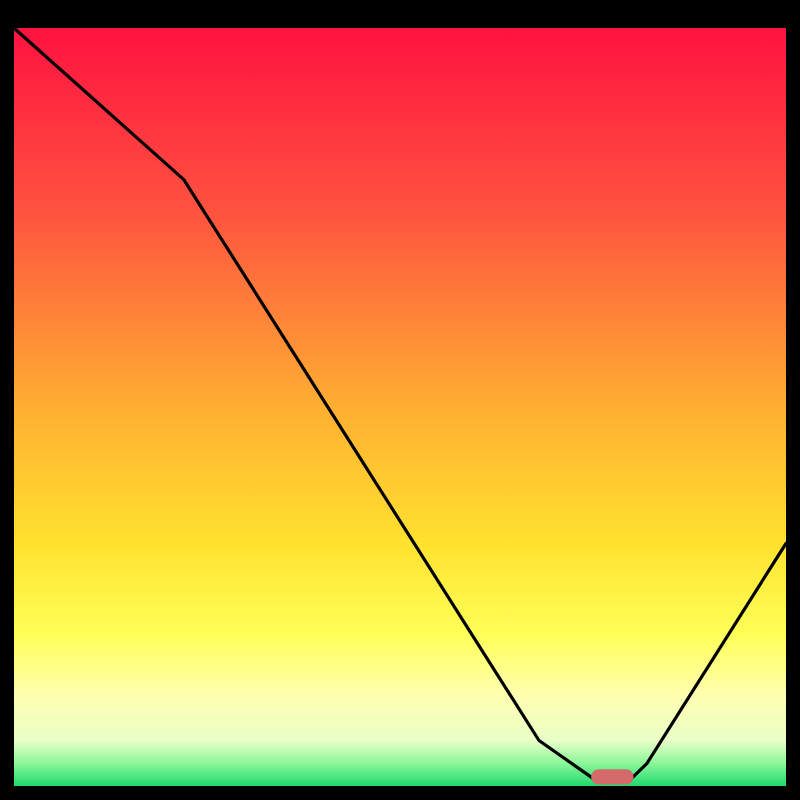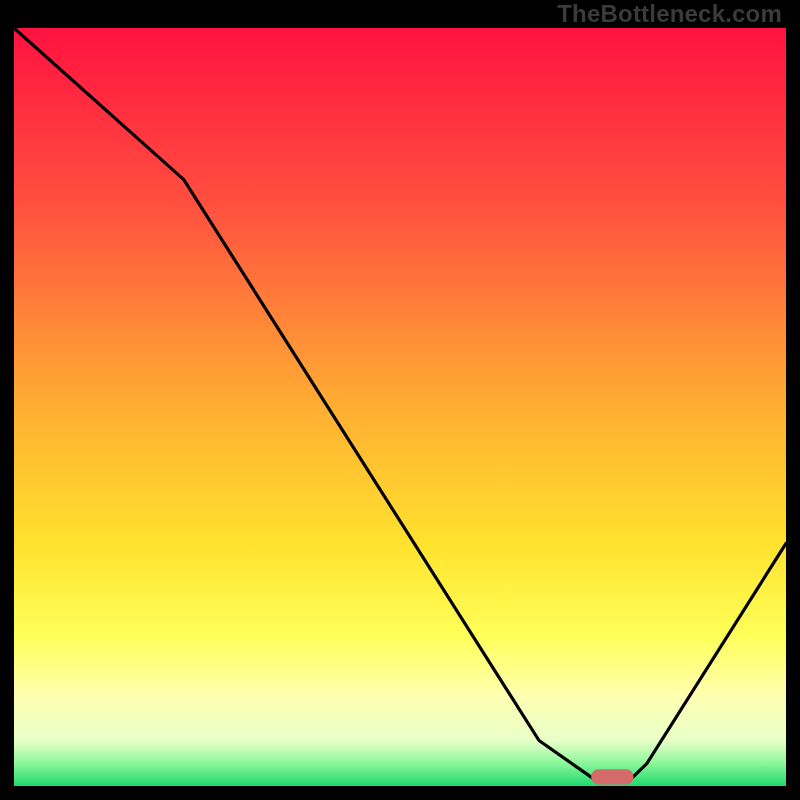--- a/index.html
+++ b/index.html
@@ -33,21 +33,20 @@
     width: 772px;
     height: 758px;
     background: #000;
   }
   svg { display: block; }
 </style>
 </head>
 <body>
 
 <div class="outer">
-  <div class="watermark">TheBottleneck.com</div>
 
   <div class="plot-wrap">
     <svg id="chart-svg" width="772" height="758" viewBox="0 0 772 758">
       <defs>
         <linearGradient id="bg-grad" x1="0" y1="0" x2="0" y2="1">
             <stop offset="0%" stop-color="#ff1240"></stop>
             <stop offset="24%" stop-color="#ff523f"></stop>
             <stop offset="50%" stop-color="#ffae32"></stop>
             <stop offset="68%" stop-color="#ffe22e"></stop>
             <stop offset="80%" stop-color="#ffff58"></stop>

